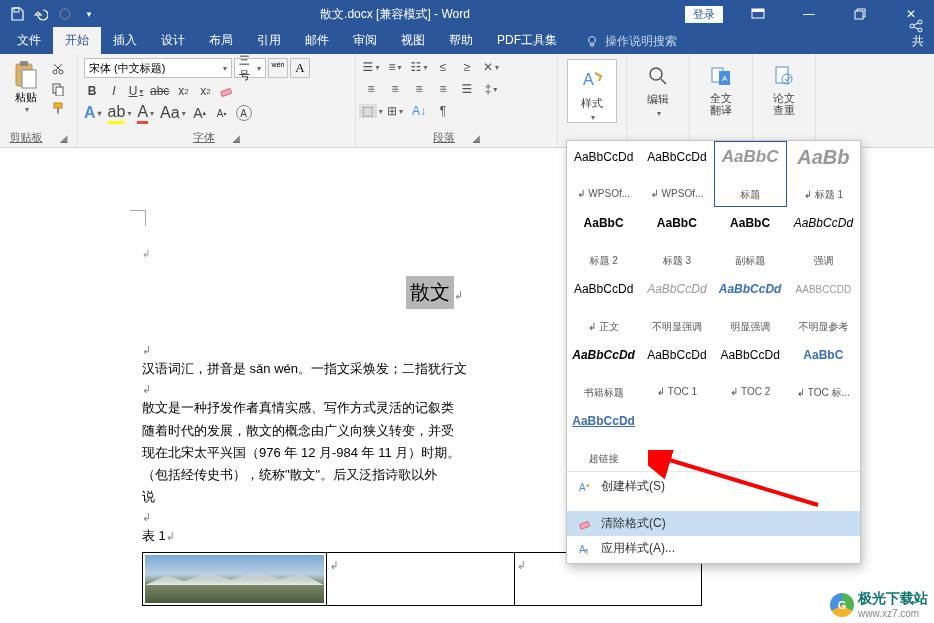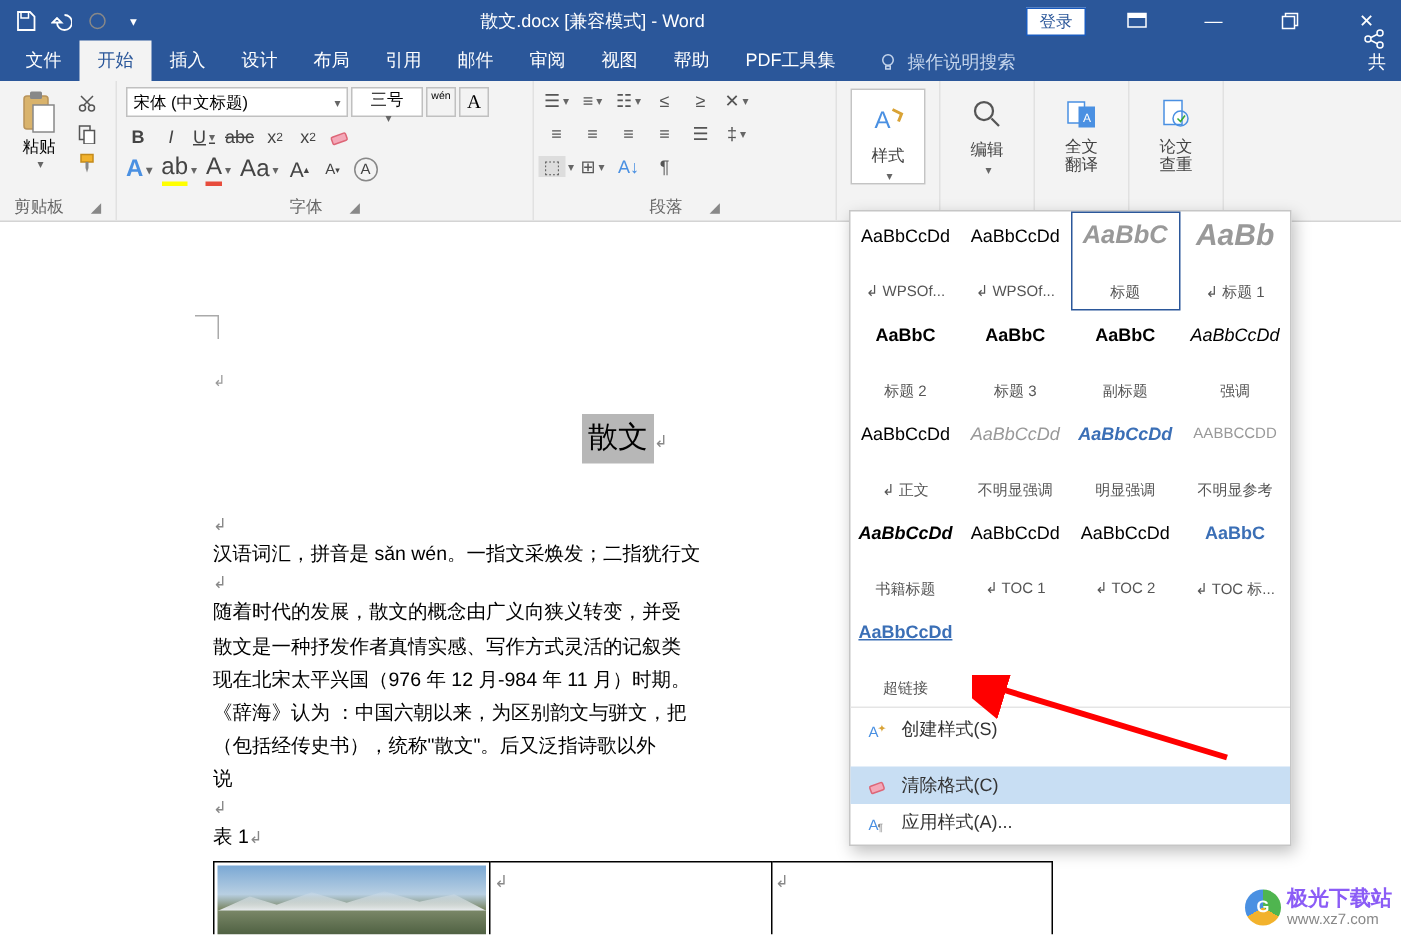--- a/index.html
+++ b/index.html
@@ -18,35 +18,35 @@
 .ribbon-tabs { height: 26px; background: #2b579a; display: flex; align-items: flex-end; padding-left: 5px; color: #fff; font-size: 12px; }
 .tab { padding: 5px 12px 5px 12px; cursor: pointer; }
 .tab.active { background: #f3f3f3; color: #2b579a; }
 .tell-me { margin-left: 16px; display: flex; align-items: center; gap: 6px; color: #c5d5ec; font-size: 12px; padding-bottom:4px; }
 .tell-me svg { width:14px; height:14px; }
 .share { margin-left: auto; padding-right: 10px; padding-bottom:4px; color:#fff; }
 
 
 .ribbon { height: 94px; background: #f3f3f3; border-bottom: 1px solid #d4d4d4; display: flex; }
 .group { border-right: 1px solid #e1e1e1; padding: 2px 6px 0 6px; display: flex; flex-direction: column; }
-.group-label { text-align: right; font-size: 11px; color: #666; padding: 2px 0 2px 0; margin-top:auto; display:flex; justify-content:center; align-items:center; gap:18px;}
+.group-label { text-align: right; font-size: 11px; color: #666; padding: 2px 0 2px 0; margin-top:auto; display:flex; justify-content:center; align-items:center; gap:18px;text-decoration:underline;}
 .group-label .dlaunch { font-size:9px; color:#888; }
 
 
 .clip-row { display: flex; gap: 2px; }
 .clip-paste { width: 40px; display: flex; flex-direction: column; align-items: center; padding-top: 4px; }
 .clip-paste .icon { width: 28px; height: 30px; }
 .clip-small { display: flex; flex-direction: column; gap: 2px; justify-content: center; padding-top:4px;}
 .clip-small div { width: 20px; height: 18px; display:flex; align-items:center; justify-content:center; }
 
 
 .font-top { display: flex; gap: 2px; align-items: center; margin-top: 2px; }
 .font-select { border: 1px solid #c0c0c0; background: #fff; font-size: 11px; height: 20px; padding: 0 4px; display:flex; align-items:center; justify-content:space-between; }
 .font-name { width: 148px; }
-.font-size { width: 48px; flex-direction: column; }
+.font-size { width: 32px; }
 .wen-box { width:20px; height:20px; border:1px solid #c0c0c0; display:flex; align-items:center; justify-content:center; font-size:11px; }
 .a-box { width:20px; height:20px; border:1px solid #c0c0c0; display:flex; align-items:center; justify-content:center; font-size:13px; font-family: "Times New Roman"; }
 .font-row { display: flex; gap: 6px; align-items: center; margin-top: 4px; font-size: 12px; }
 .font-btn { min-width: 16px; height: 18px; display:flex; align-items:center; justify-content:center; color:#444; }
 .font-row2 { display:flex; gap:6px; align-items:center; margin-top:4px; }
 
 
 .para-rows { display:flex; flex-direction:column; gap:4px; padding-top:2px; }
 .para-row { display:flex; gap:6px; align-items:center; }
 .para-btn { width:18px; height:18px; display:flex; align-items:center; justify-content:center; color:#555; font-size:12px; }
@@ -81,21 +81,21 @@
 .mountain { width:100%; height:48px; background:linear-gradient(to bottom, #7aa8d4 0%, #b8cfe2 40%, #7d8a6a 60%, #4a5c3e 100%); position:relative; }
 .mountain::before { content:""; position:absolute; left:0; right:0; bottom:18px; height:14px; background:linear-gradient(to top, #e8ecef, transparent); clip-path: polygon(0 100%, 12% 30%, 22% 70%, 35% 10%, 48% 60%, 62% 5%, 75% 55%, 88% 20%, 100% 100%); }
 
 
 .arrow { position:absolute; z-index:60; pointer-events:none; }
 
 
 .wm { position:absolute; right:6px; bottom:4px; font-size:11px; z-index:70; }
 .wm-logo { display:flex; align-items:center; gap:4px; }
 .wm-g { width:24px; height:24px; border-radius:50%; background:conic-gradient(#4fb54f 0 120deg, #f2b22c 120deg 240deg, #4a90e2 240deg 360deg); display:flex; align-items:center; justify-content:center; color:#fff; font-weight:bold; }
-.wm-text { color:#8b5cf6; font-weight:bold; font-size:14px; }
+.wm-text { color:#0f766e; font-weight:bold; font-size:14px; }
 .wm-url { color:#888; font-size:10px; }
 
 .drop-arrow { font-size:8px; color:#666; margin-left:2px; }
 svg { display:block; }
 </style>
 </head>
 <body>
 
 <div class="titlebar">
   <div class="qat">
@@ -340,29 +340,28 @@
 查重</span>
     </div>
   </div>
 </div>
 
 <div class="doc-area">
   <div class="corner"></div>
   <div style="position:absolute;left:142px;top:100px;color:#999;font-size:10px">↲</div>
   <div class="doc-content">
     <div style="text-align:center;margin-bottom:6px"><span style="visibility:hidden">x</span></div>
-    <div style="position:absolute; left:246px; top:18px;"><span class="title-sel">散文</span><span class="para-mark">↲</span></div>
+    <div style="position:absolute; left:264px; top:18px;"><span class="title-sel">散文</span><span class="para-mark">↲</span></div>
     <div style="height:58px"></div>
     <div class="para-mark">↲</div>
     <div class="doc-p"><span>汉语词汇，拼音是 sǎn wén。一指文采焕发；二指犹行文</span></div>
     <div class="para-mark">↲</div>
+    <div class="doc-p"><span>散文是一种抒发作者真情实感、写作方式灵活的记叙类</span></div>
     <div class="doc-p"><span>随着时代的发展，散文的概念由广义向狭义转变，并受</span></div>
-    <div class="doc-p"><span>散文是一种抒发作者真情实感、写作方式灵活的记叙类</span></div>
     <div class="doc-p"><span>现在北宋太平兴国（976 年 12 月-984 年 11 月）时期。</span></div>
-    <div class="doc-p"><span>《辞海》认为 ：中国六朝以来，为区别韵文与骈文，把</span></div>
     <div class="doc-p"><span>（包括经传史书），统称"散文"。后又泛指诗歌以外</span></div>
     <div class="doc-p"><span>说</span></div>
     <div class="para-mark">↲</div>
     <div class="doc-p"><span>表 1</span><span class="para-mark">↲</span></div>
     <table class="table1">
       <tbody>
           <tr>
         <td class="img-cell">
               <div class="mountain"></div>
             </td>

